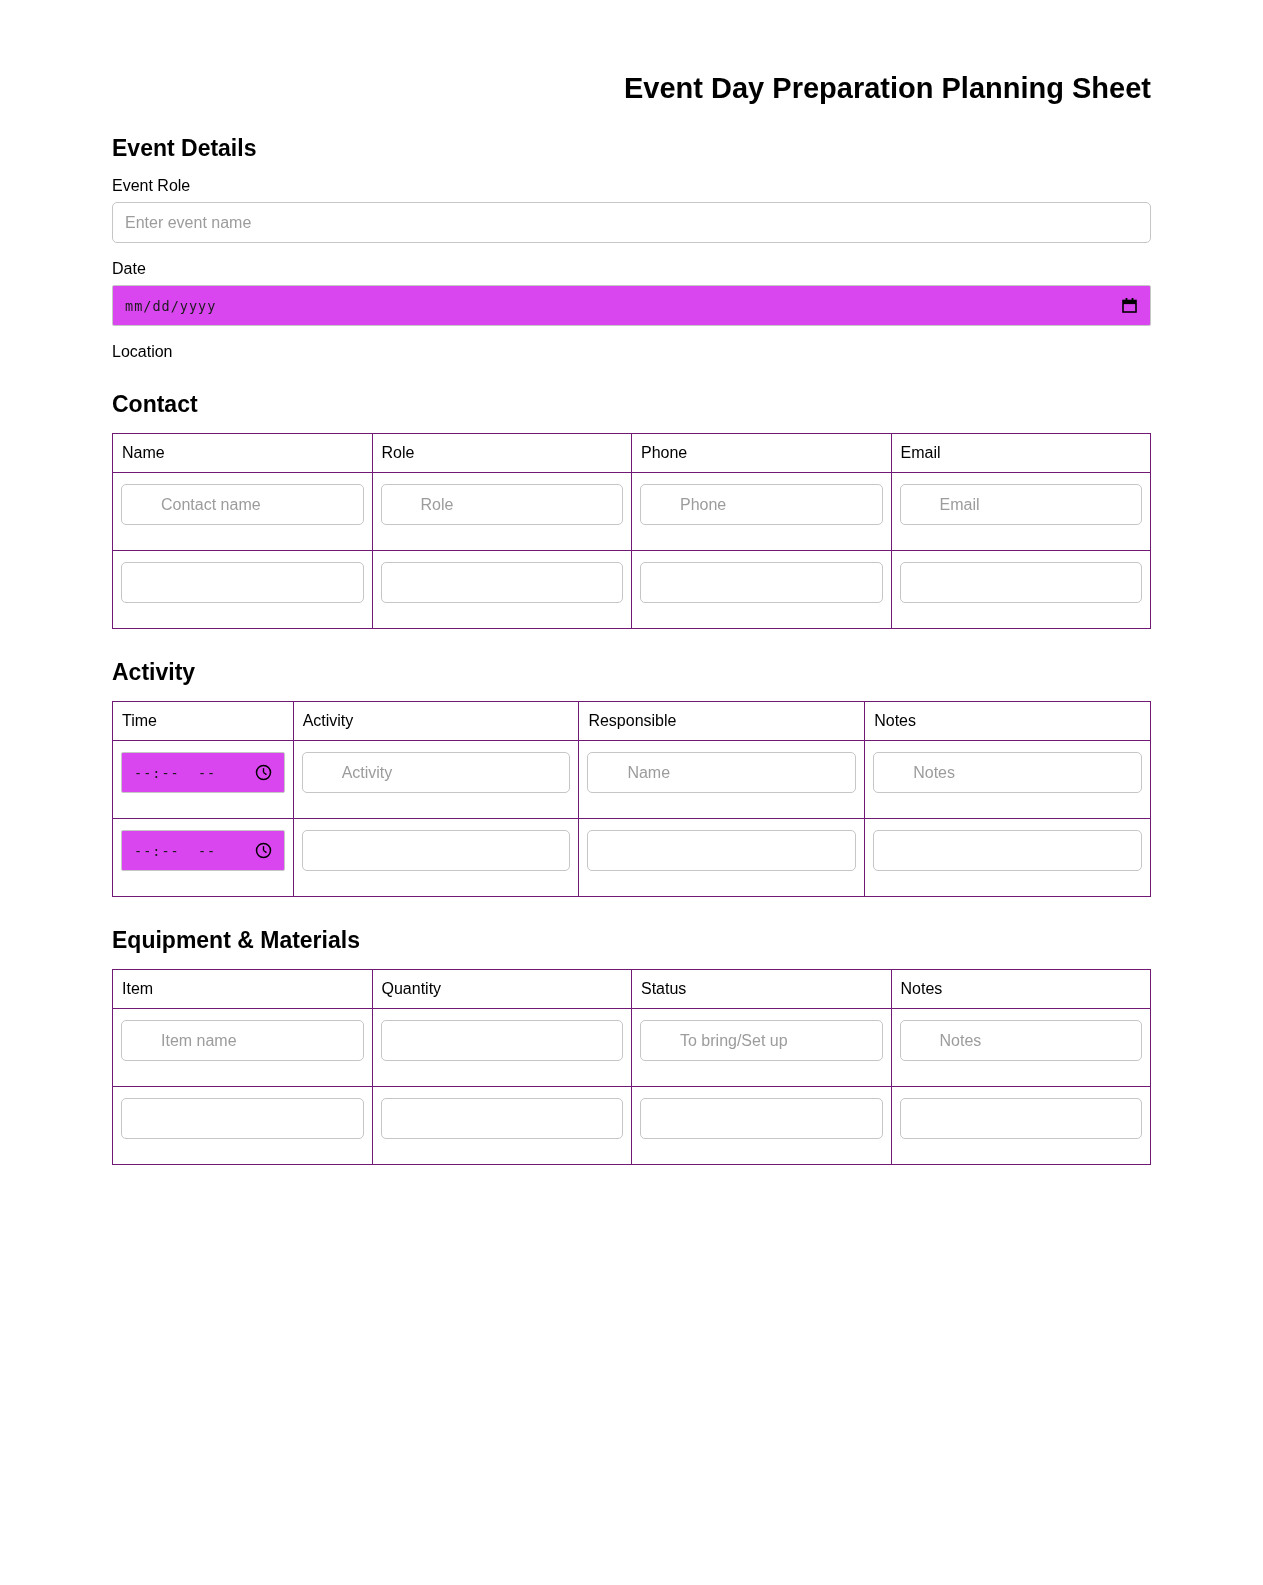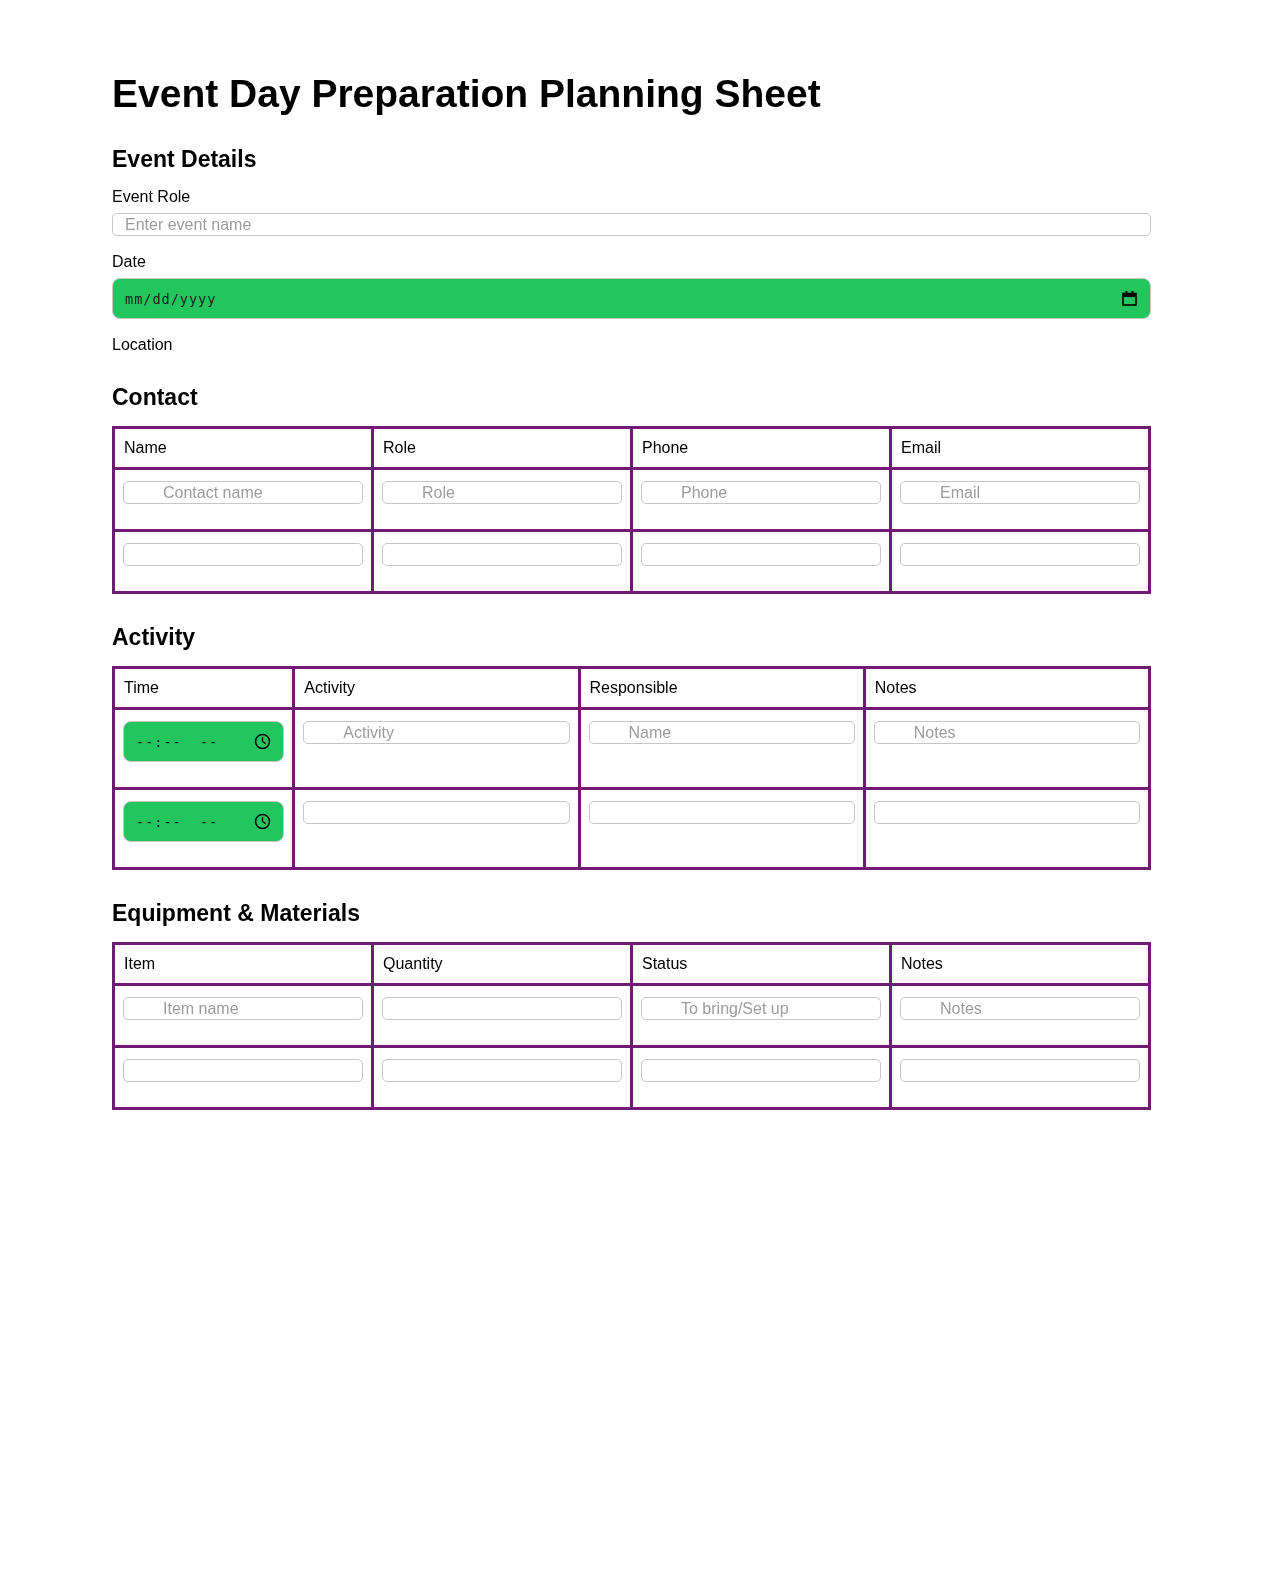--- a/index.html
+++ b/index.html
@@ -8,78 +8,79 @@
     font-family: "Liberation Sans", sans-serif;
     color: #000000;
     width: 1263px;
   }
   .page {
     width: 1039px;
     margin: 0 auto;
     padding: 72px 0 320px;
   }
   h1 {
-    font-size: 39px;
+    font-size: 29px;
     font-weight: bold;
     margin: 0 0 16px;
+    text-align: right;
   }
   h2 {
     font-size: 23px;
     font-weight: bold;
     margin: 30px 0 15px;
   }
   .field { margin-bottom: 17px; }
   .field-label {
     display: block;
     font-size: 16px;
     margin-bottom: 7px;
   }
   .text-input {
     width: 100%;
-    height: 23px;
+    height: 41px;
     padding: 9px 12px;
     font-size: 16px;
     font-family: "Liberation Sans", sans-serif;
     border: 1px solid #c6c6c6;
     border-radius: 5px;
     background: #ffffff;
     color: #1a1a1a;
     outline: none;
   }
   .text-input::placeholder { color: #9c9c9c; opacity: 1; }
   
   .fake-input {
     display: flex;
     align-items: center;
     justify-content: space-between;
     height: 41px;
     padding: 9px 12px;
     border: 1px solid #c6c6c6;
-    border-radius: 8px;
-    background: #22c55e;
+    border-radius: 2px;
+    background: #d946ef;
     cursor: default;
   }
   .date-box { width: 100%; }
   .time-box { width: 100%; }
   .segment-text {
     font-family: "DejaVu Sans Mono", monospace;
     font-size: 13.5px;
     letter-spacing: 1px;
     color: #1b1b1b;
     white-space: pre;
   }
   .picker-icon { display: inline-flex; flex: 0 0 auto; }
   
   table {
     width: 100%;
     border-collapse: collapse;
     table-layout: fixed;
   }
   th, td {
-    border: 3px solid #701a75;
+    border: 1px solid #701a75;
     text-align: left;
     vertical-align: top;
   }
   th {
     font-weight: normal;
     font-size: 16px;
     padding: 10px 9px;
   }
   td { padding: 11px 8px 25px; }
   td .text-input { width: 100%; padding-left: 39px; }

